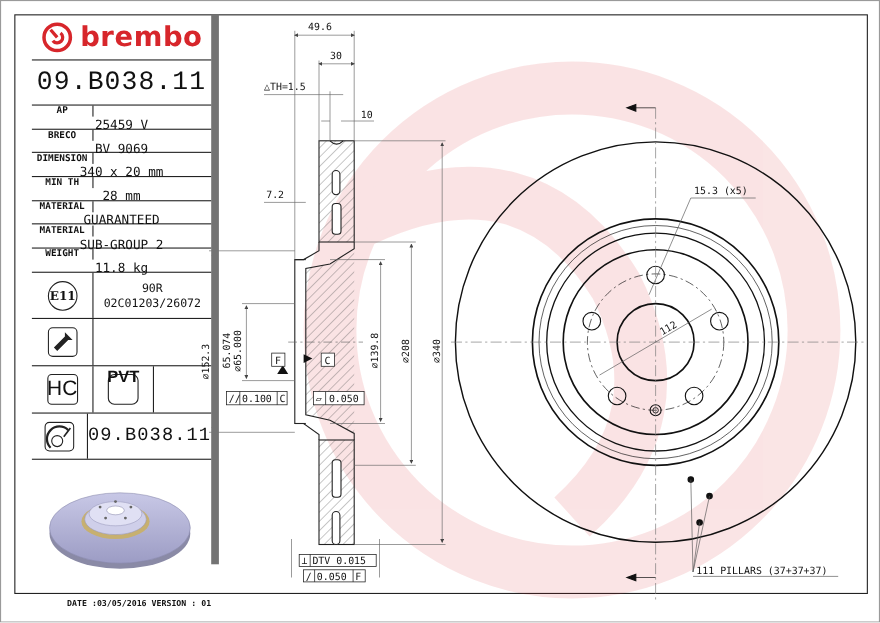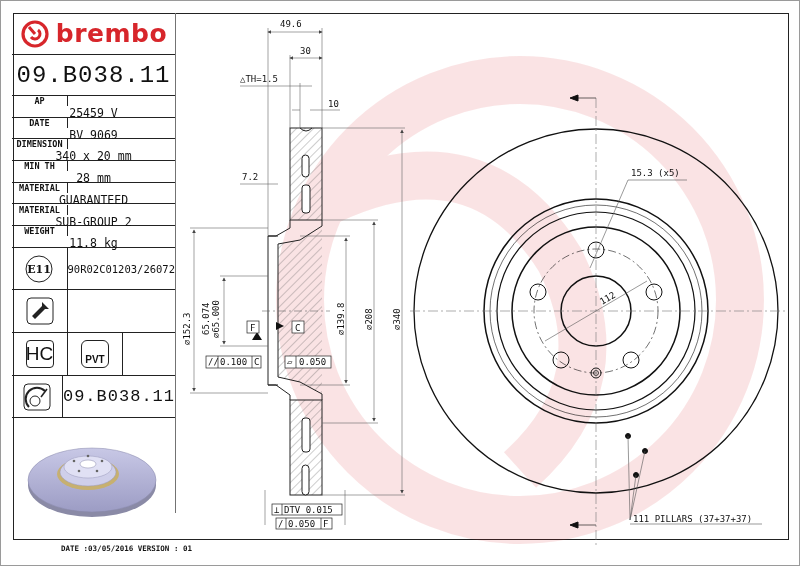--- a/index.html
+++ b/index.html
@@ -1,29 +1,29 @@
 <!DOCTYPE html>
 <html><head>
 <meta charset="utf-8">
 <style>
   html, body { margin:0; padding:0; background:#fff; }
   body { width:800px; height:566px; position:relative; overflow:hidden; font-family:"Liberation Sans", sans-serif; color:#111; }
   .frame { position:absolute; left:0; top:0; width:798px; height:564px; border:1px solid #9a9a9a; }
   .sheet { position:absolute; left:13px; top:13px; width:774px; height:525px; border:1px solid #222; }
-  .left-col { position:absolute; left:12px; top:13px; width:163px; height:500px; border-right:1px solid #737373; }
+  .left-col { position:absolute; left:29px; top:13px; width:163px; height:500px; border-right:7px solid #737373; }
   .row { position:absolute; left:0; width:163px; border-bottom:1px solid #222; box-sizing:border-box; }
   .logo-row { top:0; height:42px; display:flex; align-items:center; justify-content:center; }
   .logo-text { color:#d7262b; font-size:25px; font-weight:bold; letter-spacing:0.5px; font-family:"DejaVu Sans", sans-serif; margin-left:6px; }
   .code-row { top:42px; height:41px; display:flex; align-items:center; justify-content:center; font-family:"Liberation Mono", monospace; font-size:24px; letter-spacing:1px; }
   .spec-row { height:21.7px; display:flex;flex-direction:column; }
   .spec-label { width:55px; border-right:1px solid #222; font-family:"DejaVu Sans Mono", monospace; font-size:8.5px; font-weight:bold; display:flex; align-items:center; justify-content:center; }
   .spec-value { flex:1; font-family:"DejaVu Sans Mono", monospace; font-size:11.5px; display:flex; align-items:center; justify-content:center; }
   .icon-row { display:flex; }
   .icon-cell { width:55px; border-right:1px solid #222; display:flex; align-items:center; justify-content:center; }
-  .icon-text { flex:1; font-family:"DejaVu Sans Mono", monospace; font-size:10.5px; display:flex; flex-direction:row; align-items:center; justify-content:center; line-height:14px;text-align:center; }
+  .icon-text { flex:1; font-family:"DejaVu Sans Mono", monospace; font-size:10.5px; display:flex; flex-direction:column; align-items:center; justify-content:center; line-height:14px;text-align:center; }
   .footer { position:absolute; left:25px; top:544px; font-family:"DejaVu Sans Mono", monospace; font-size:7.5px; font-weight:bold;padding-left:36px; }
   .dim { font-family:"DejaVu Sans Mono", monospace; font-size:9px; fill:#111; }
   .drawing { position:absolute; left:0; top:0; }
 </style>
 </head>
 <body>
 
 <div class="frame"></div>
 <div class="sheet"></div>
 
@@ -190,21 +190,21 @@
     </svg>
     <span class="logo-text">brembo</span>
   </div>
   <div class="row code-row">09.B038.11</div>
 
   <div class="row spec-row" style="top:83px">
     <div class="spec-label">AP</div>
     <div class="spec-value">25459 V</div>
   </div>
   <div class="row spec-row" style="top:104.7px">
-    <div class="spec-label">DATE</div>
+    <div class="spec-label">BRECO</div>
     <div class="spec-value">BV 9069</div>
   </div>
   <div class="row spec-row" style="top:126.4px">
     <div class="spec-label">DIMENSION</div>
     <div class="spec-value">340 x 20 mm</div>
   </div>
   <div class="row spec-row" style="top:148.1px">
     <div class="spec-label">MIN TH</div>
     <div class="spec-value">28 mm</div>
   </div>
@@ -241,21 +241,21 @@
         <path d="M16,5 L23,12 L19,12 L9,22 L6,19 L16,9 z" fill="#222"></path>
       </svg>
     </div>
   </div>
 
   <div class="row icon-row" style="top:320px;height:43px">
     <div class="icon-cell">
       <div style="width:26px;height:26px;border:1px solid #222;border-radius:4px;display:flex;align-items:center;justify-content:center;font-weight:normal;font-size:19px;font-family:'Liberation Sans',sans-serif;">HC</div>
     </div>
     <div class="icon-cell" style="width:54px">
-      <div style="width:28px;height:28px;border:1px solid #222;border-radius:6px;display:flex;align-items:flex-end;justify-content:center;font-size:10px;font-weight:bold;padding-bottom:2px;box-sizing:border-box;">PVT</div>
+      <div style="width:28px;height:28px;border:1px solid #222;border-radius:6px;display:flex;align-items:flex-end;justify-content:center;font-size:15px;font-weight:bold;padding-bottom:16px;box-sizing:border-box;">PVT</div>
     </div>
     <div style="flex:1"></div>
   </div>
 
   <div class="row icon-row" style="top:363px;height:42px">
     <div class="icon-cell">
       <svg width="28" height="28" viewBox="0 0 28 28">
         <rect x="1" y="1" width="26" height="26" rx="4" fill="none" stroke="#222" stroke-width="1"></rect>
         <path d="M6,24 A10,10 0 0 1 22,8" fill="none" stroke="#222" stroke-width="2"></path>
         <circle cx="12" cy="18" r="5" fill="none" stroke="#222" stroke-width="1"></circle>

